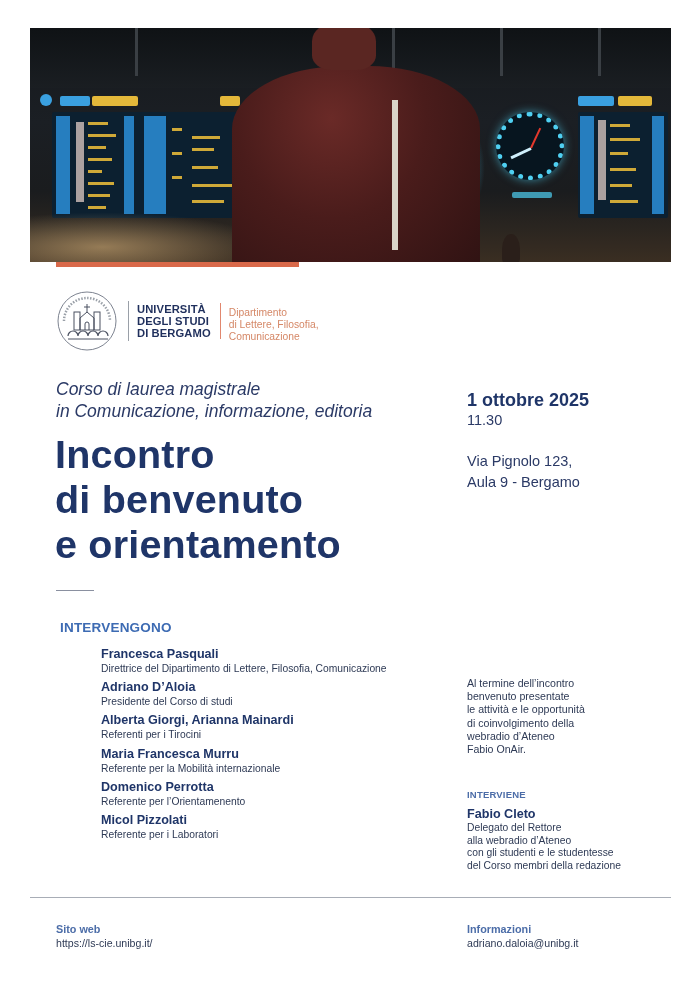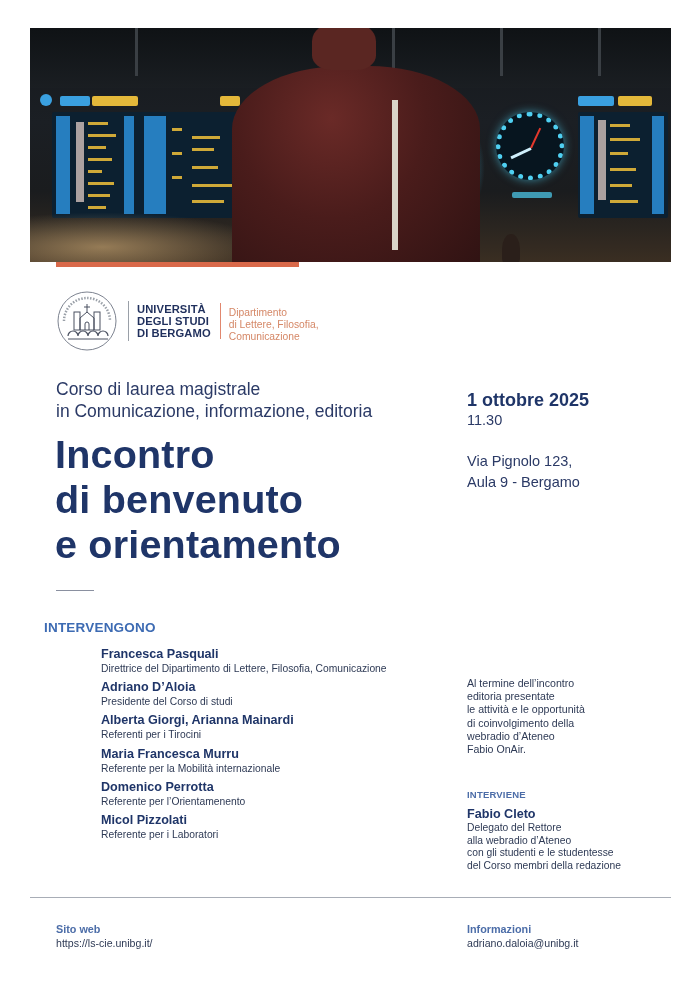--- a/index.html
+++ b/index.html
@@ -48,31 +48,31 @@
 
   
   .logo { position: absolute; left: 56px; top: 290px; height: 62px; display: flex; align-items: center; }
   .seal { width: 62px; height: 62px; }
   .logo-sep { width: 1px; height: 40px; background: #9aa0a8; margin: 0 8px 0 10px; }
   .uni-name { font-weight: 700; font-size: 11.2px; line-height: 12px; color: #1f2f5c; letter-spacing: 0.1px; }
   .dept-sep { width: 1px; height: 36px; background: #d9694a; margin: 0 8px 0 9px; opacity: 0.8; }
   .dept-name { font-size: 10.3px; line-height: 12px; color: #d58766; margin-top: 8px; }
 
   
-  .course { position: absolute; left: 56px; top: 378px; font-size: 17.5px; line-height: 22px; color: #2b3a66; }
+  .course { position: absolute; left: 56px; top: 378px; font-size: 17.5px; line-height: 22px; color: #2b3a66; font-style: italic; }
   .title { position: absolute; left: 55px; top: 432px; font-size: 39.5px; line-height: 45px; font-weight: 700; color: #1f3568; letter-spacing: 0.2px; }
   .short-rule { position: absolute; left: 56px; top: 590px; width: 38px; height: 1px; background: #8a90a0; }
 
   
   .date { position: absolute; left: 467px; top: 390px; font-size: 18px; font-weight: 700; color: #1f3568; }
   .time { position: absolute; left: 467px; top: 412px; font-size: 14.5px; color: #2b3a66; }
   .place { position: absolute; left: 467px; top: 451px; font-size: 14.5px; line-height: 21px; color: #2b3a66; }
 
   
-  .section-label { position: absolute; left: 44px; top: 620px; font-size: 13.5px; font-weight: 700; color: #3d6bb3; letter-spacing: 0.2px; }
+  .section-label { position: absolute; left: 60px; top: 620px; font-size: 13.5px; font-weight: 700; color: #3d6bb3; letter-spacing: 0.2px; }
   .speakers { position: absolute; left: 56px; top: 647px; width: 380px; }
   .speaker { margin-bottom: 5.2px; margin-left: 45px; }
   .sp-name { font-size: 12.6px; font-weight: 700; color: #1f3568; line-height: 15px; }
   .sp-role { font-size: 10.3px; color: #2e3a55; line-height: 13px; }
 
   
   .note { position: absolute; left: 467px; top: 677px; width: 200px; font-size: 10.6px; line-height: 13.2px; color: #2e3a55; }
   .interviene-label { position: absolute; left: 467px; top: 789px; font-size: 9.5px; font-weight: 700; color: #4c6da8; letter-spacing: 0.2px; }
   .guest { position: absolute; left: 467px; top: 807px; width: 200px; }
   .guest .sp-name { font-size: 12.6px; }
@@ -221,21 +221,21 @@
     <div class="sp-role">Referente per l’Orientamenento</div>
   </div>
   <div class="speaker">
     <div class="sp-name">Micol Pizzolati</div>
     <div class="sp-role">Referente per i Laboratori</div>
   </div>
 </div>
 
 <div class="note">
   <div>Al termine dell’incontro</div>
-  <div>editoria presentate</div>
+  <div>benvenuto presentate</div>
   <div>le attività e le opportunità</div>
   <div>di coinvolgimento della</div>
   <div>webradio d’Ateneo</div>
   <div>Fabio OnAir.</div>
 </div>
 
 <div class="interviene-label">INTERVIENE</div>
 <div class="guest">
   <div class="sp-name">Fabio Cleto</div>
   <div class="sp-role">

